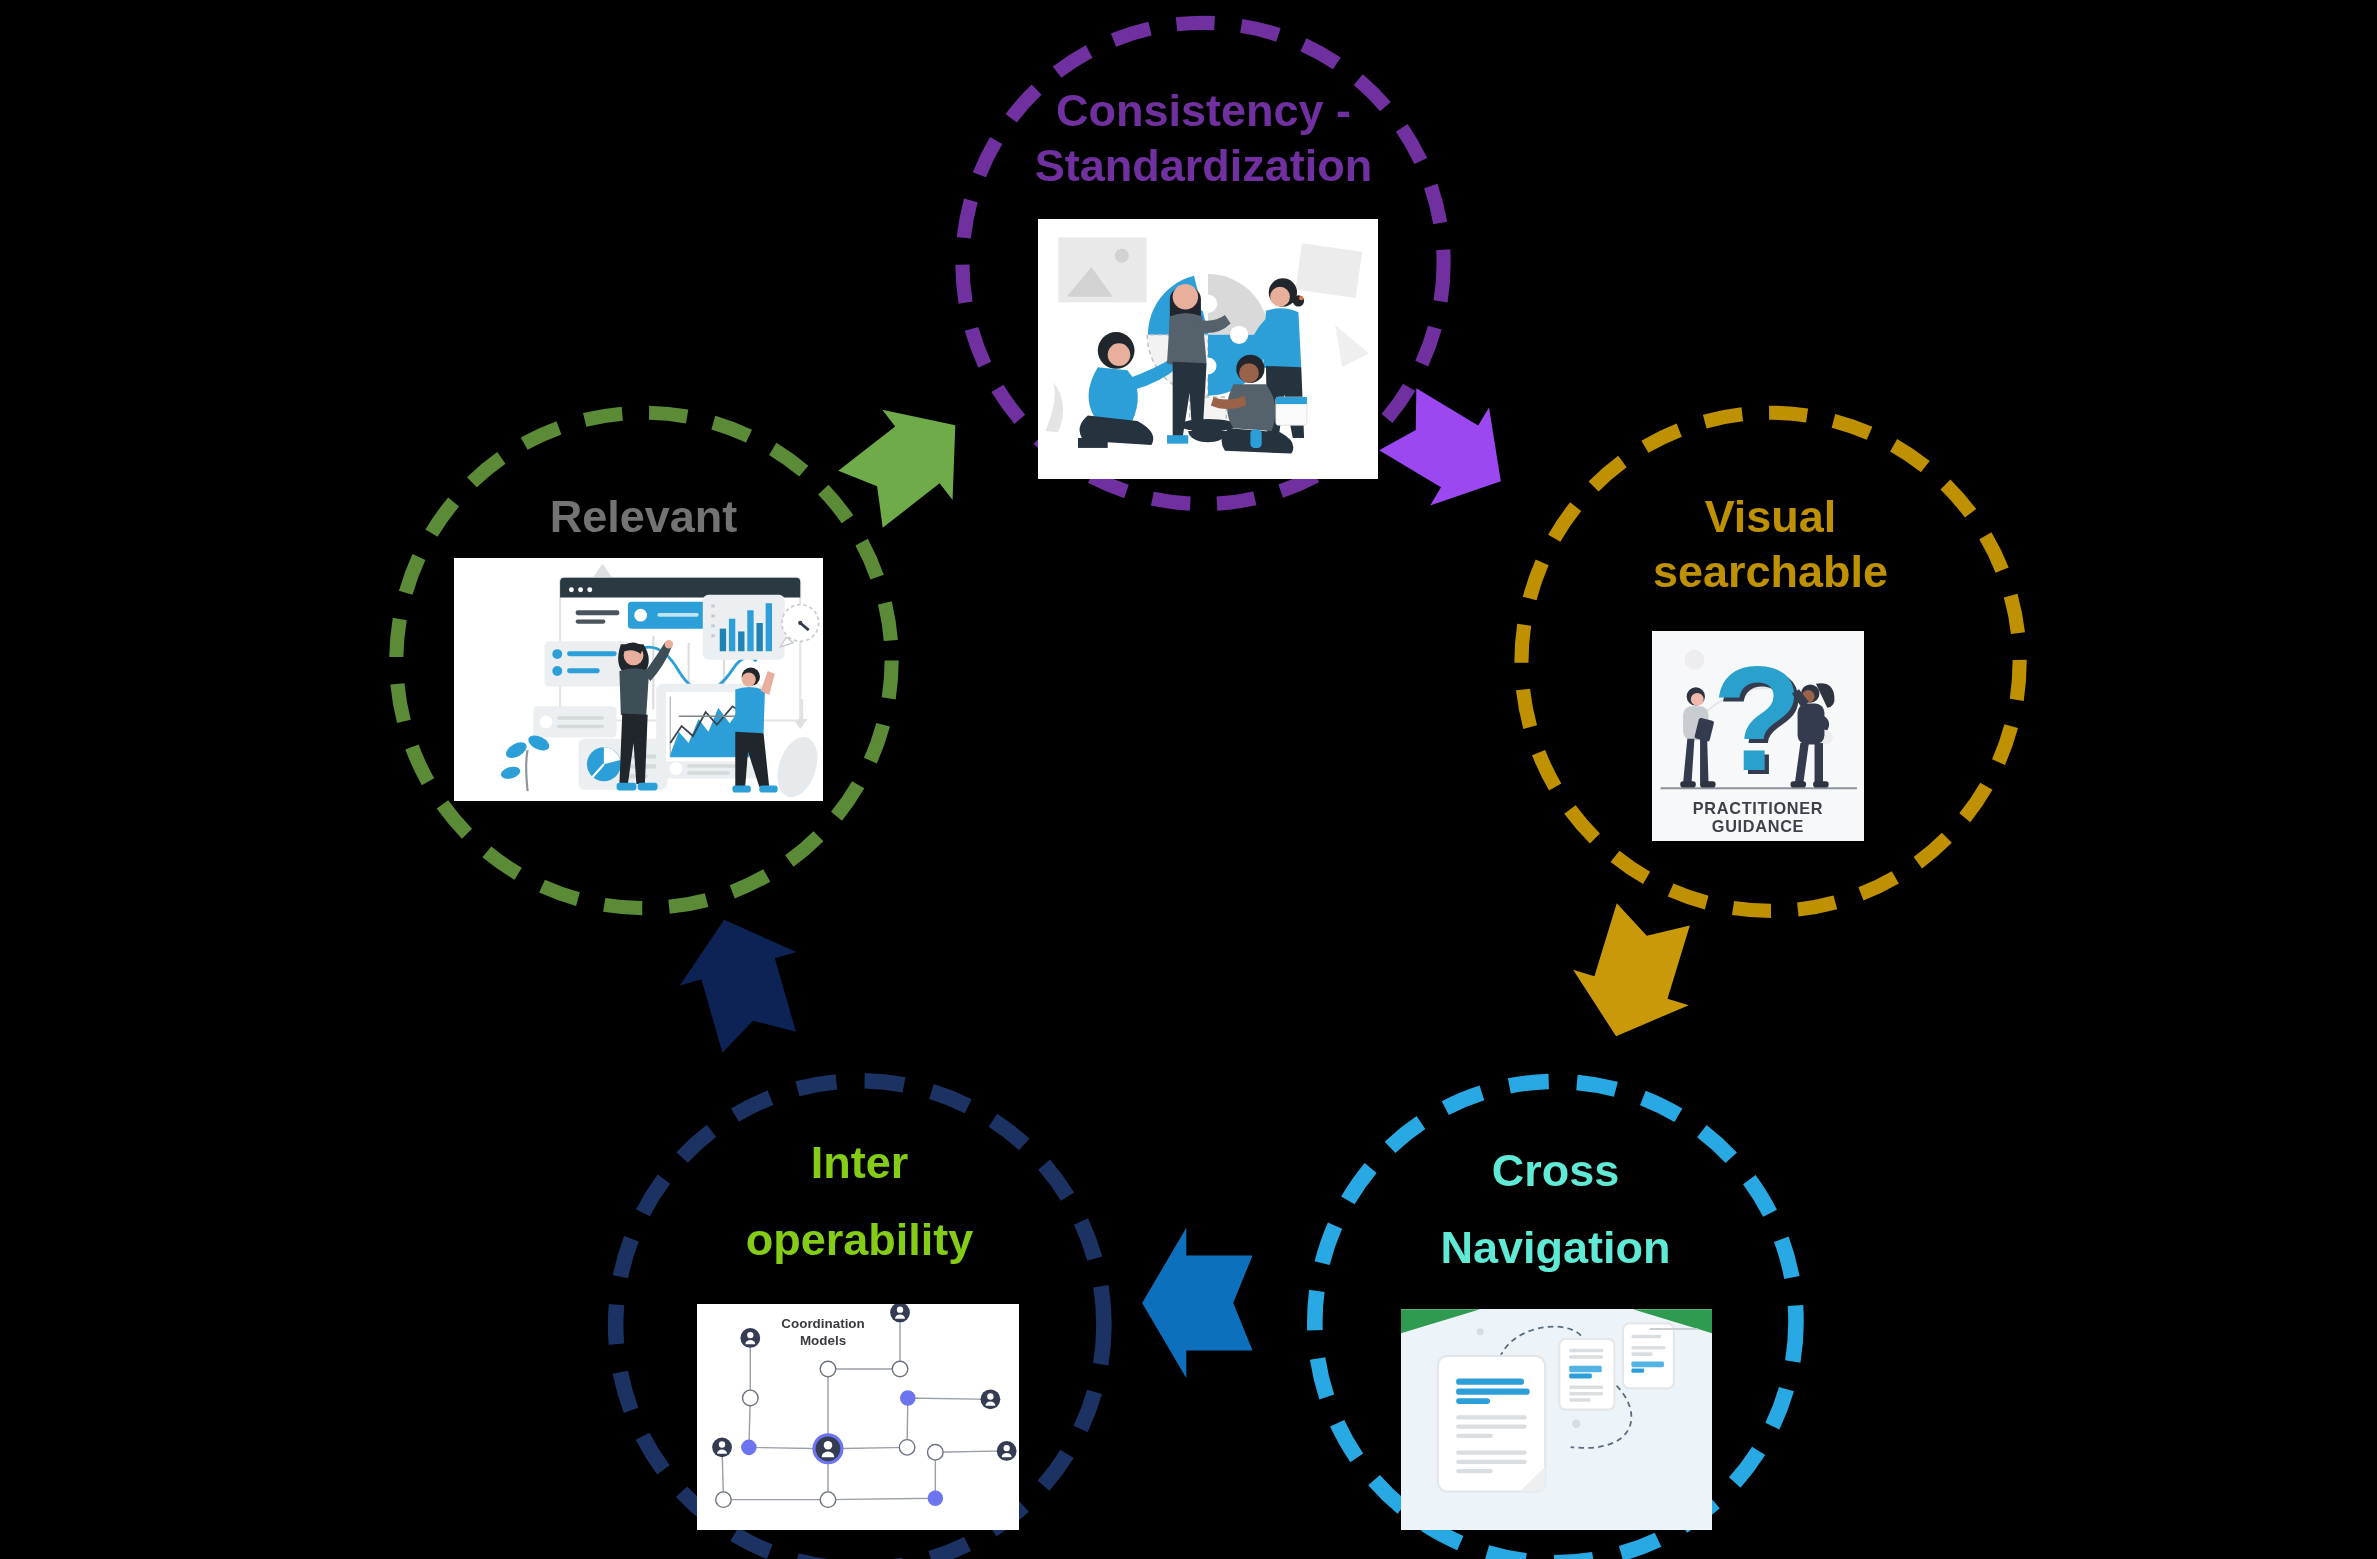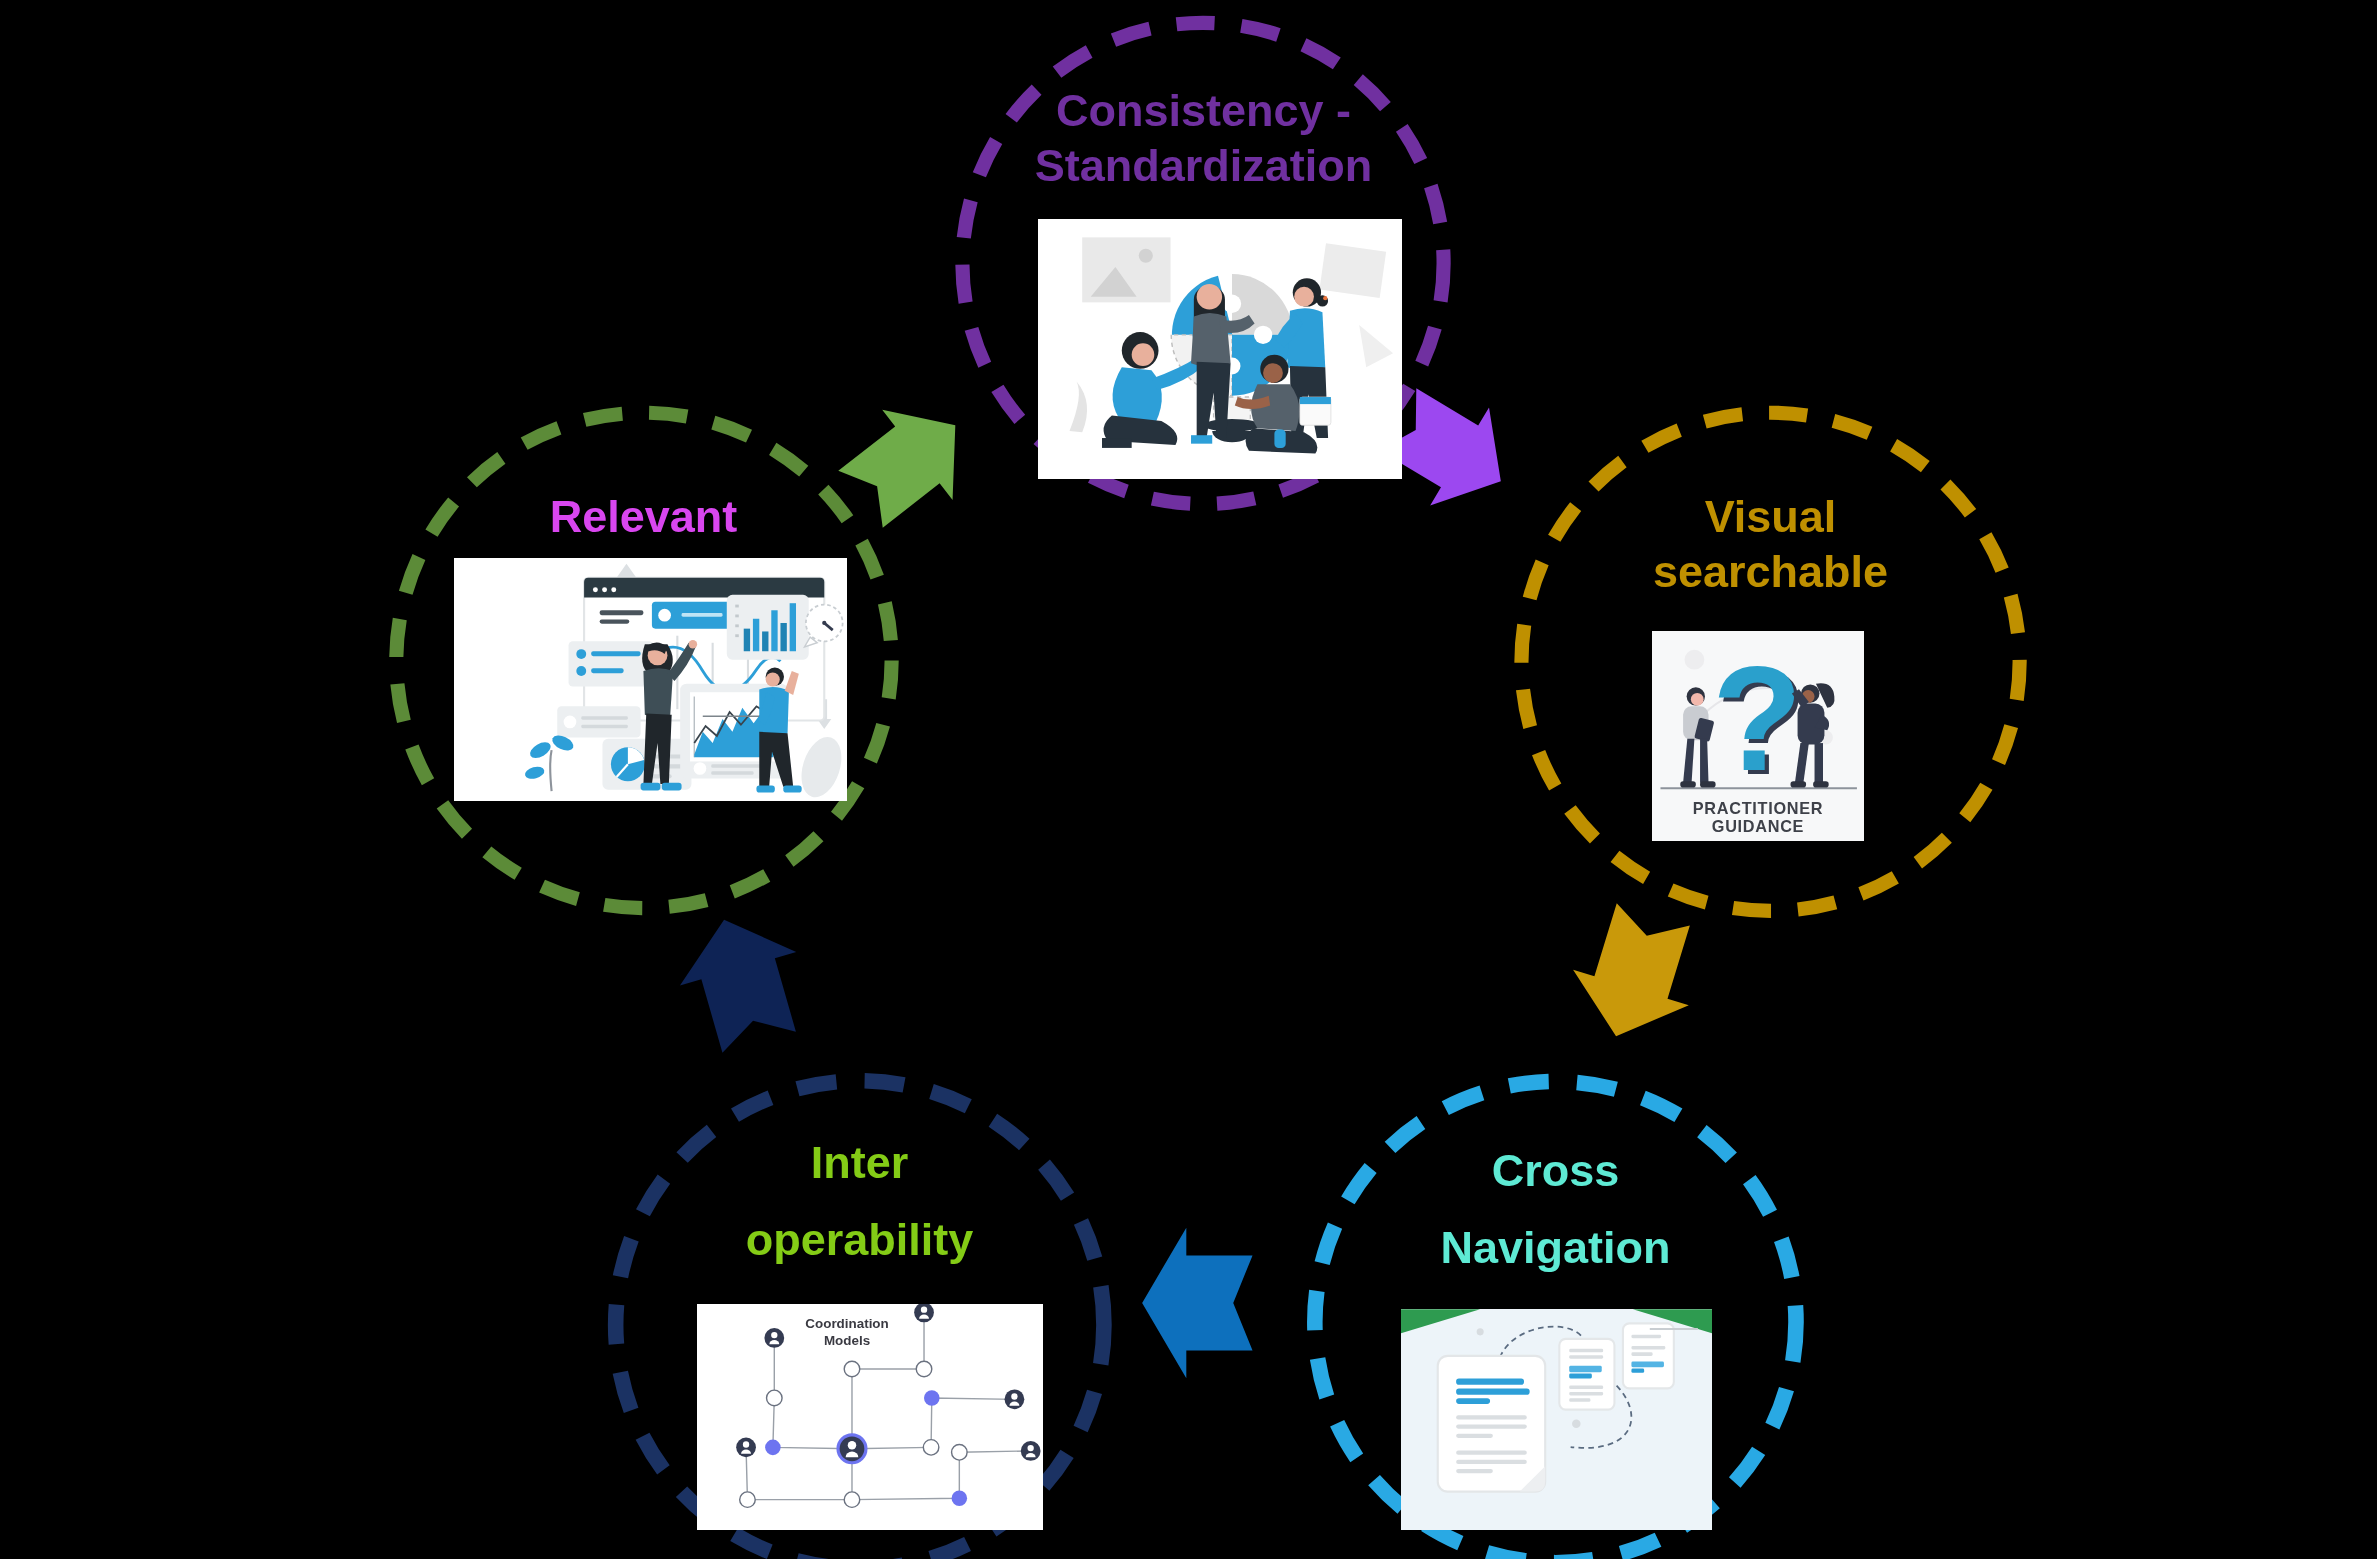--- a/index.html
+++ b/index.html
@@ -10,21 +10,21 @@
   #cycle-svg{position:absolute;left:0;top:0;}
   .node-label{
     position:absolute;text-align:center;font-weight:600;font-size:45px;
     letter-spacing:0px;
   }
   .node-label span{display:block;}
   .node-label.tight{line-height:1.22;}
   .node-label.spread{line-height:1.72;}
   .illo{position:absolute;overflow:hidden;}
   .illo svg{display:block;}
-  .illo-white{background:#ffffff;padding-left:24px;}
+  .illo-white{background:#ffffff;}
 </style>
 </head>
 <body>
 
 <div id="stage" style="background: rgb(0, 0, 0);">
 
   <svg id="cycle-svg" width="2377" height="1560" viewBox="0 0 3359 2204">
 
     <circle cx="1700" cy="372" r="340" fill="none" stroke-width="20" stroke-dasharray="54 38" stroke="#7030A0"></circle>
     <circle cx="2502" cy="935" r="352" fill="none" stroke-width="20" stroke-dasharray="54 38" stroke="#BF9000"></circle>
@@ -48,21 +48,21 @@
     <span>Standardization</span>
   </div>
   <div class="node-label spread" style="left: 1308px; top: 1132px; width: 495px; color: #5eead4;">
     <span>Cross</span>
     <span>Navigation</span>
   </div>
   <div class="node-label spread" style="left: 612px; top: 1124px; width: 495px; color: #84cc16;">
     <span>Inter</span>
     <span>operability</span>
   </div>
-  <div class="node-label tight" style="left: 396px; top: 490px; width: 495px; color: #d946ef;">
+  <div class="node-label tight" style="left: 396px; top: 490px; width: 495px; color: #737373;">
     <span>Relevant</span>
     <span></span>
   </div>
 
   <div class="illo illo-white" style="left:1038px;top:219px;width:340px;height:260px;">
     <svg width="340" height="260" viewBox="0 0 480 368">
       <g>
         <rect x="28" y="26" width="125" height="92" fill="#E9E9E9"></rect>
         <circle cx="118" cy="52" r="10" fill="#D2D2D2"></circle>
         <path d="M40 110 L75 68 L105 110 Z" fill="#D2D2D2"></path>

